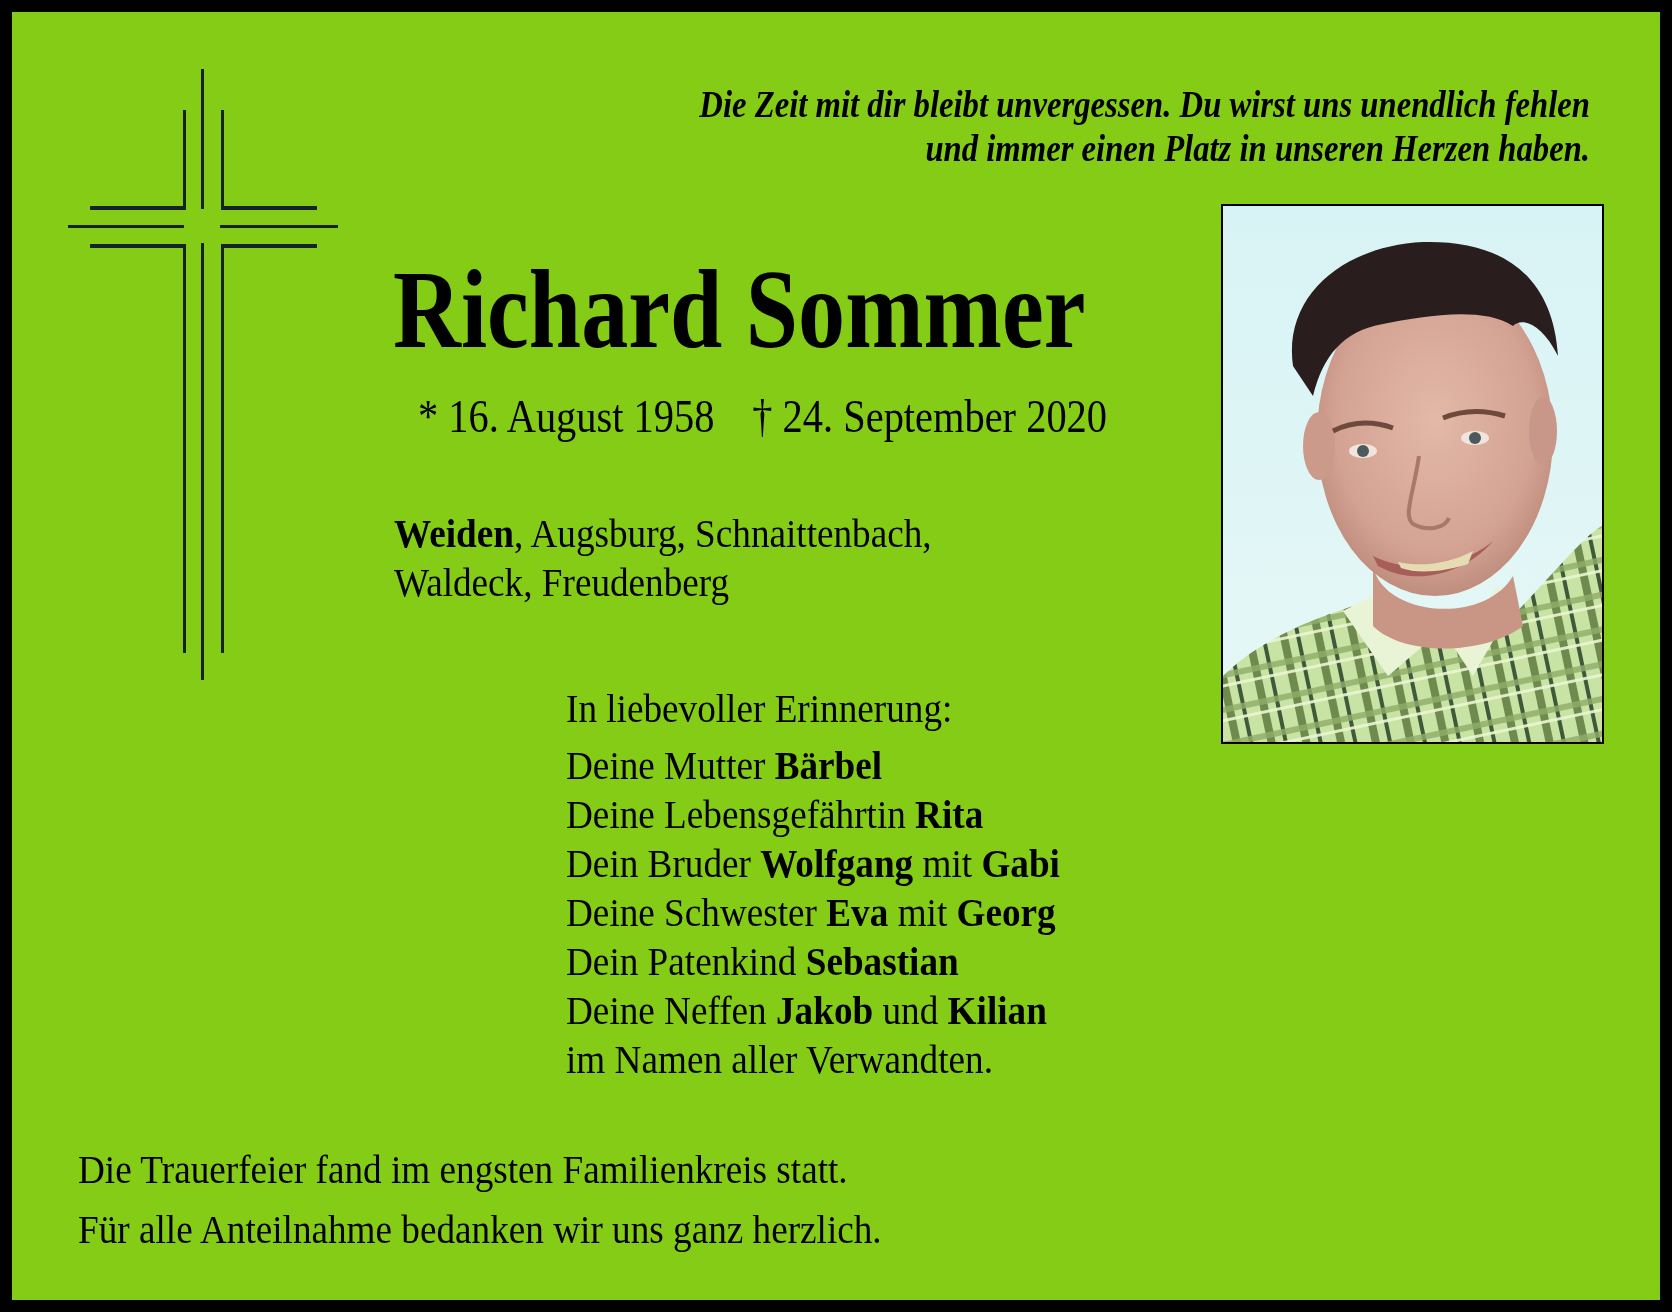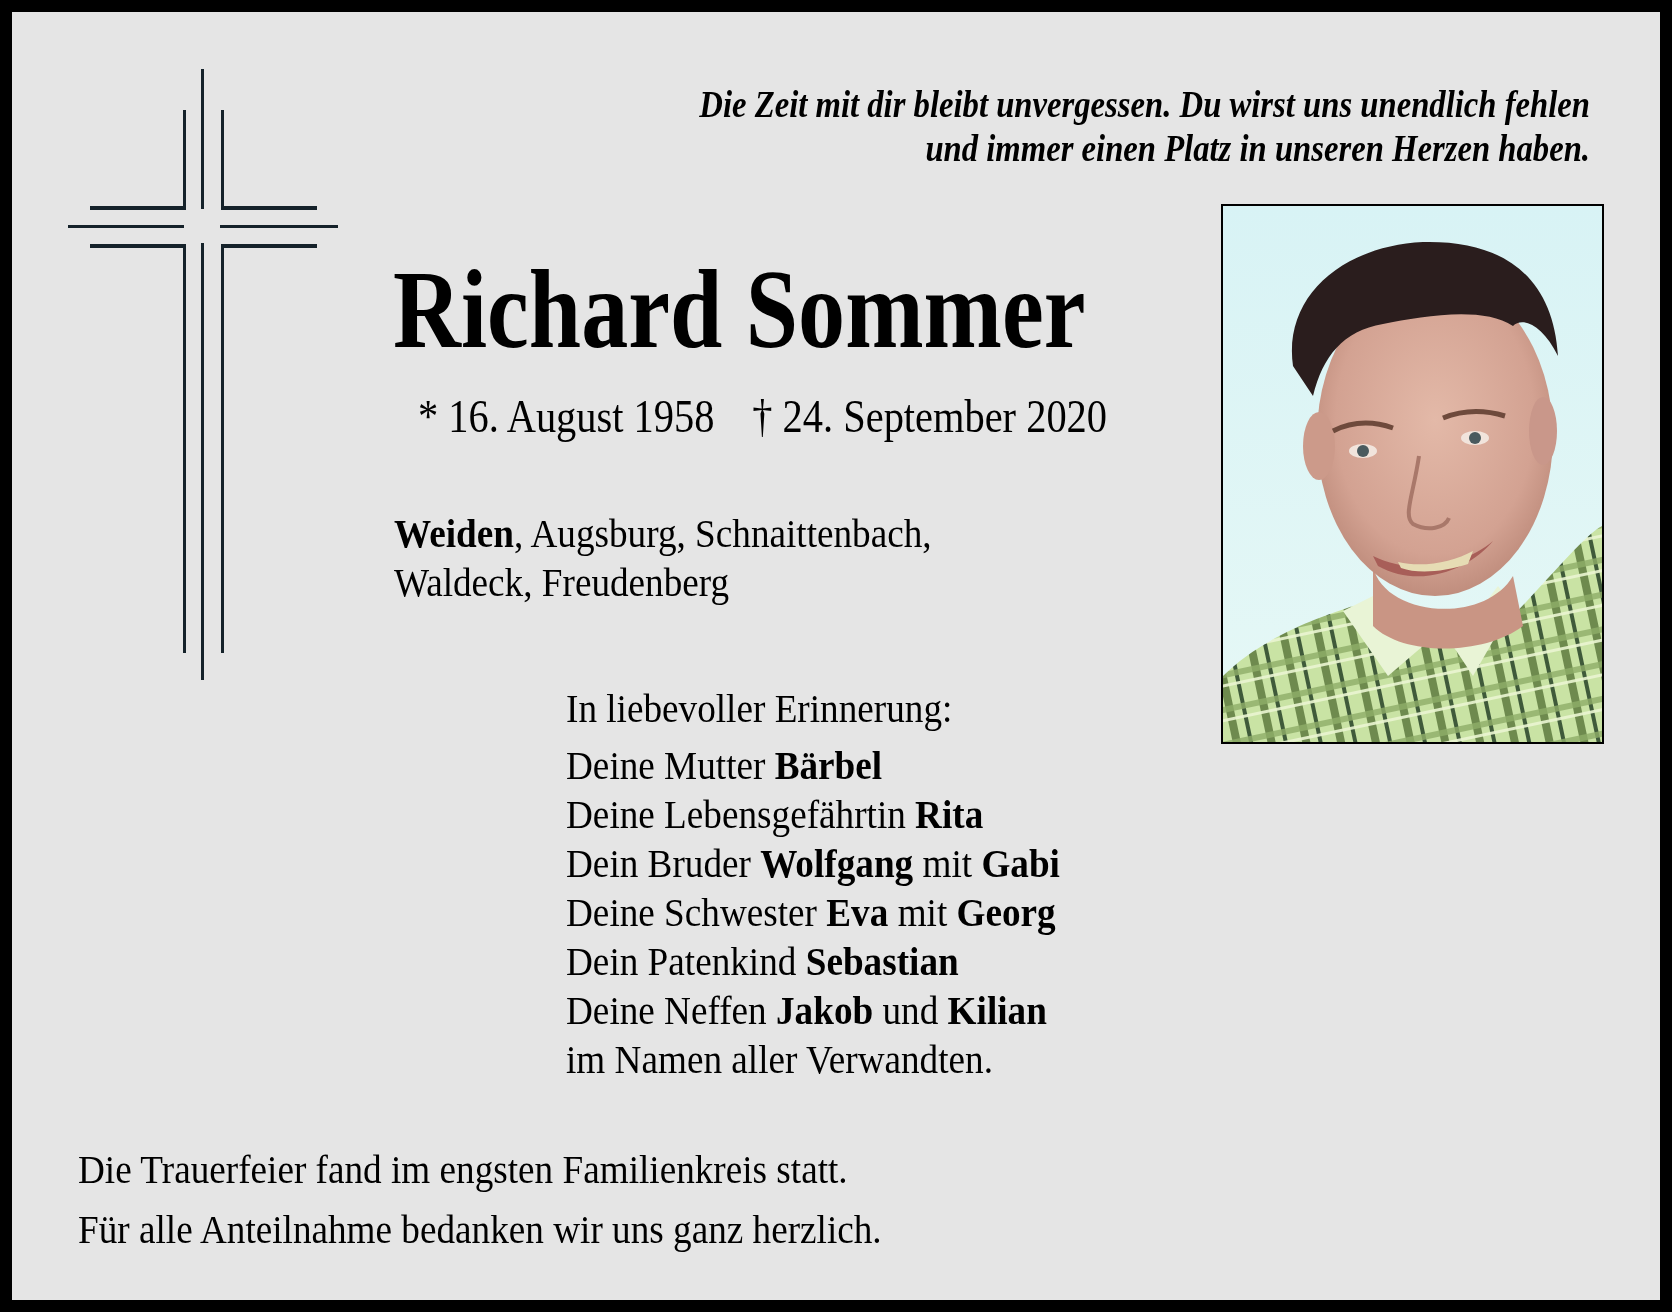--- a/index.html
+++ b/index.html
@@ -3,21 +3,21 @@
 <meta charset="utf-8">
 <style>
   html, body { margin: 0; padding: 0; background: #000; }
   body { width: 1672px; height: 1312px; position: relative; overflow: hidden; }
   .frame {
     position: absolute; left: 0; top: 0; width: 1672px; height: 1312px;
     background: #000;
   }
   .inner {
     position: absolute; left: 12px; top: 12px; width: 1648px; height: 1288px;
-    background: #e5e5e5;
+    background: #84cc16;
   }
   .serif { font-family: "Liberation Serif", "DejaVu Serif", serif; color: #000; }
   .abs { position: absolute; white-space: nowrap; }
 
   
   .cross { position: absolute; left: 0; top: 0; width: 360px; height: 700px; }
   .cross .ln { position: absolute; background: #15222a; }
 
   
   .quote {

